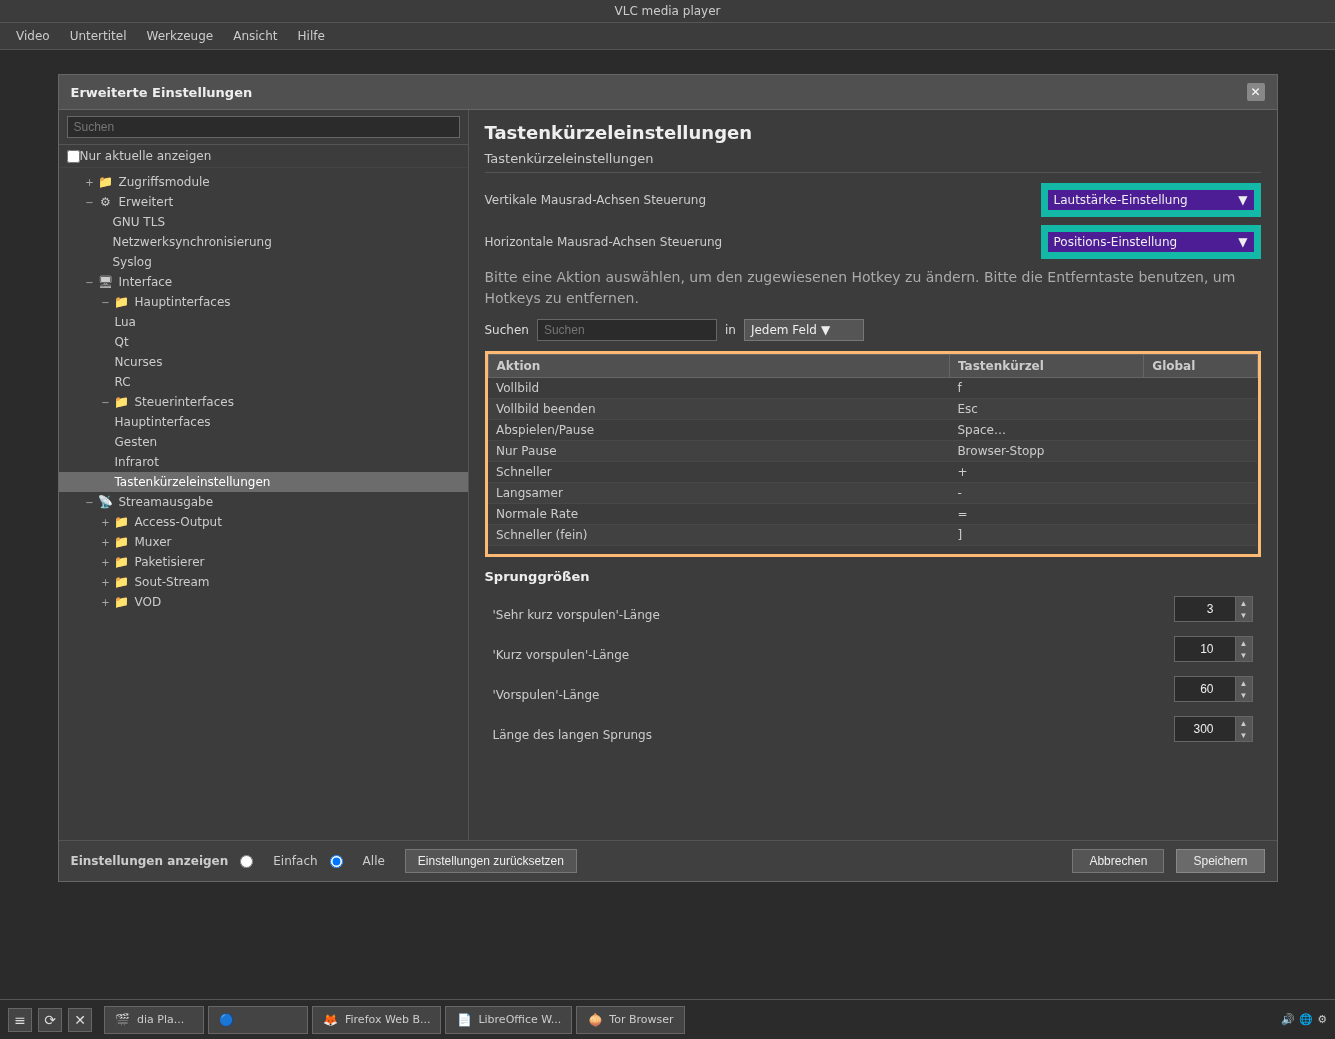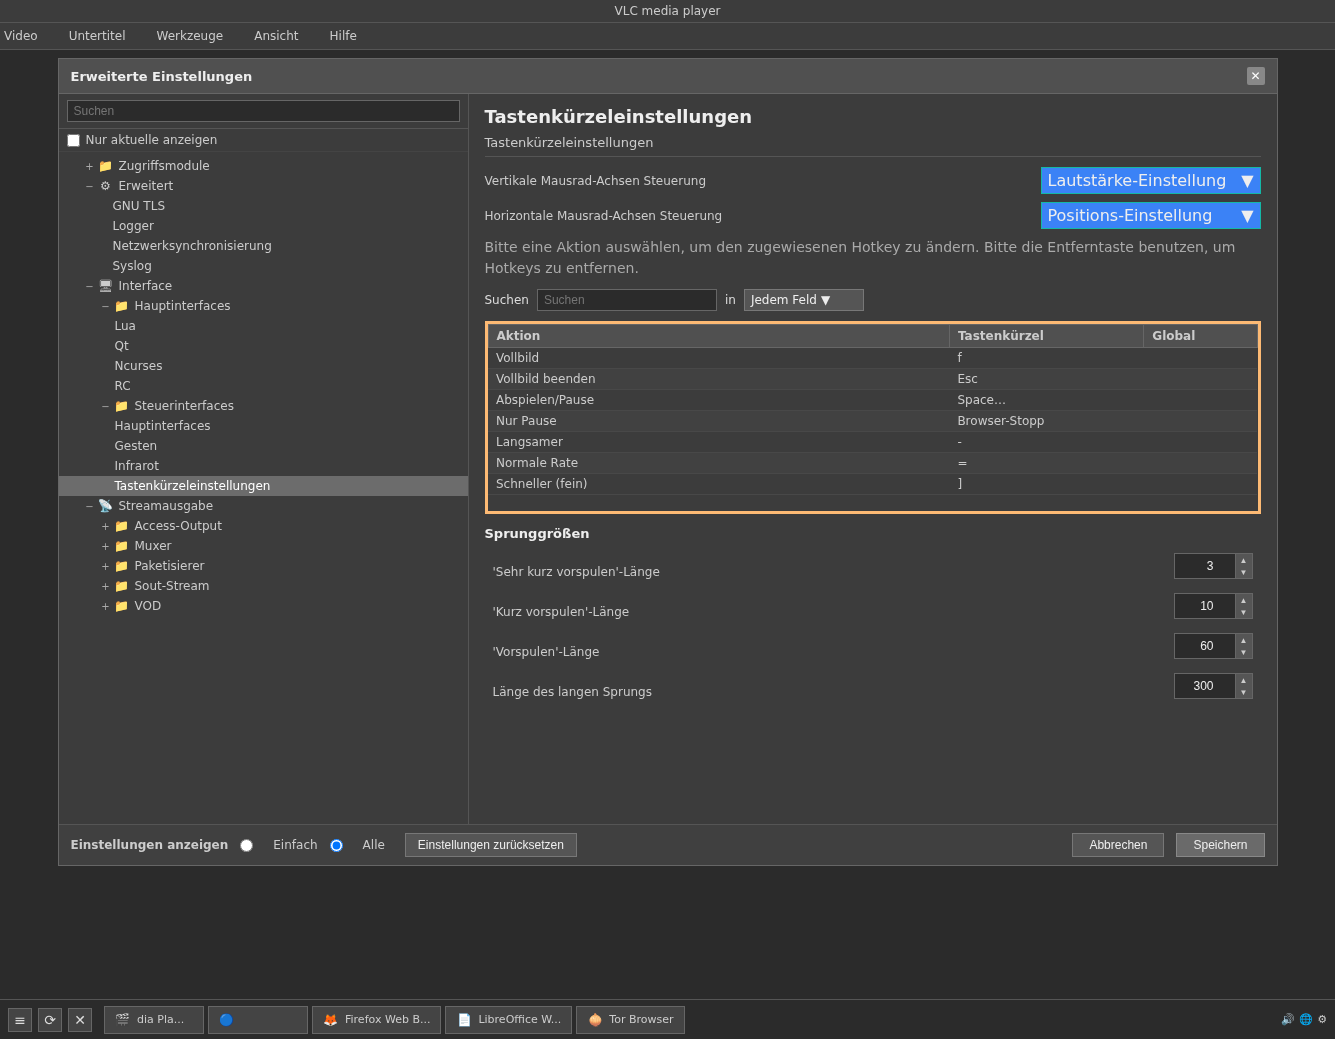--- a/index.html
+++ b/index.html
@@ -20,35 +20,35 @@
       padding: 4px 0;
       font-size: 12px;
       color: #ccc;
       border-bottom: 1px solid #555;
     }
 
     
     .menu-bar {
       background: #3c3c3c;
       display: flex;
-      gap: 23px;
-      padding: 4px 0;
+      gap: 12px;
+      padding: 4px 12px;
       border-bottom: 1px solid #555;
       color: #ccc;
       font-size: 12px;
     }
     .menu-bar span {
       cursor: pointer;
       padding: 2px 4px;
     }
 
     
     .dialog {
       background: #3c3c3c;
-      margin: 8px auto;
+      margin: 24px auto;
       width: 1220px;
       border: 1px solid #666;
       display: flex;
       flex-direction: column;
     }
 
     .dialog-header {
       background: #505050;
       padding: 8px 12px;
       display: flex;
@@ -101,21 +101,21 @@
       border: 1px solid #666;
       color: #ccc;
       padding: 3px 6px;
       font-size: 12px;
     }
 
     .sidebar-option {
       padding: 4px 8px;
       display: flex;
       align-items: center;
-      gap: 6px;
+      gap: 0;
       font-size: 12px;
       color: #ccc;
       border-bottom: 1px solid #444;
     }
 
     .sidebar-tree {
       flex: 1;
       overflow-y: auto;
       padding: 4px 0;
     }
@@ -166,25 +166,25 @@
     }
 
     .field-label {
       flex: 1;
       color: #ccc;
       font-size: 12px;
     }
 
     .field-select {
       width: 220px;
-      background: #3b82f6;
-      border: 1px solid #14b8a6;
+      background: #4c1d95;
+      border: 7px solid #14b8a6;
       color: #eee;
       padding: 3px 6px;
-      font-size: 16px;
+      font-size: 12px;
       display: flex;
       align-items: center;
       justify-content: space-between;
       cursor: pointer;
     }
 
     .info-text {
       font-size: 14px;
       color: #aaa;
       margin-bottom: 10px;
@@ -491,25 +491,20 @@
           <span class="icon">⚙</span>
           <span>Erweitert</span>
         </div>
 
         <div class="tree-item">
           <span class="indent" style="width:32px"></span>
           <span class="toggle"> </span>
           <span>GNU TLS</span>
         </div>
 
-        <div class="tree-item">
-          <span class="indent" style="width:32px"></span>
-          <span class="toggle"> </span>
-          <span>Logger</span>
-        </div>
 
         <div class="tree-item">
           <span class="indent" style="width:32px"></span>
           <span class="toggle"> </span>
           <span>Netzwerksynchronisierung</span>
         </div>
 
         <div class="tree-item">
           <span class="indent" style="width:32px"></span>
           <span class="toggle"> </span>
@@ -681,20 +676,25 @@
     <td>Abspielen/Pause</td>
     <td>Space…</td>
     <td></td>
   </tr>
                 <tr>
     <td>Nur Pause</td>
     <td>Browser-Stopp</td>
     <td></td>
   </tr>
                 <tr>
+    <td>Schneller</td>
+    <td>+</td>
+    <td></td>
+  </tr>
+                <tr>
     <td>Langsamer</td>
     <td>-</td>
     <td></td>
   </tr>
                 <tr>
     <td>Normale Rate</td>
     <td>=</td>
     <td></td>
   </tr>
                 <tr>

